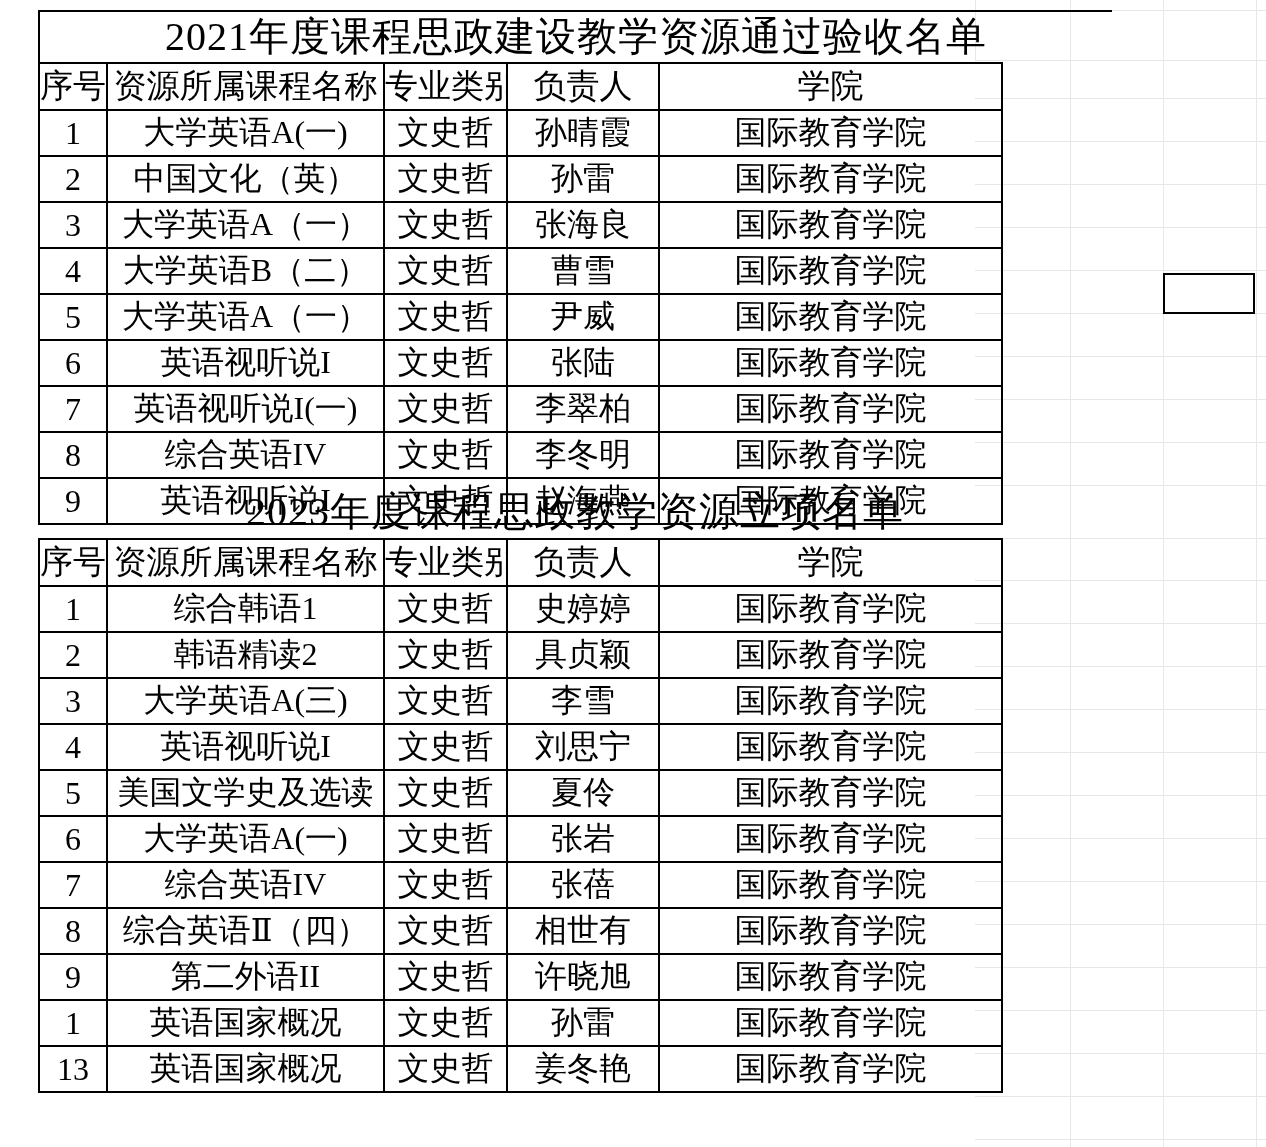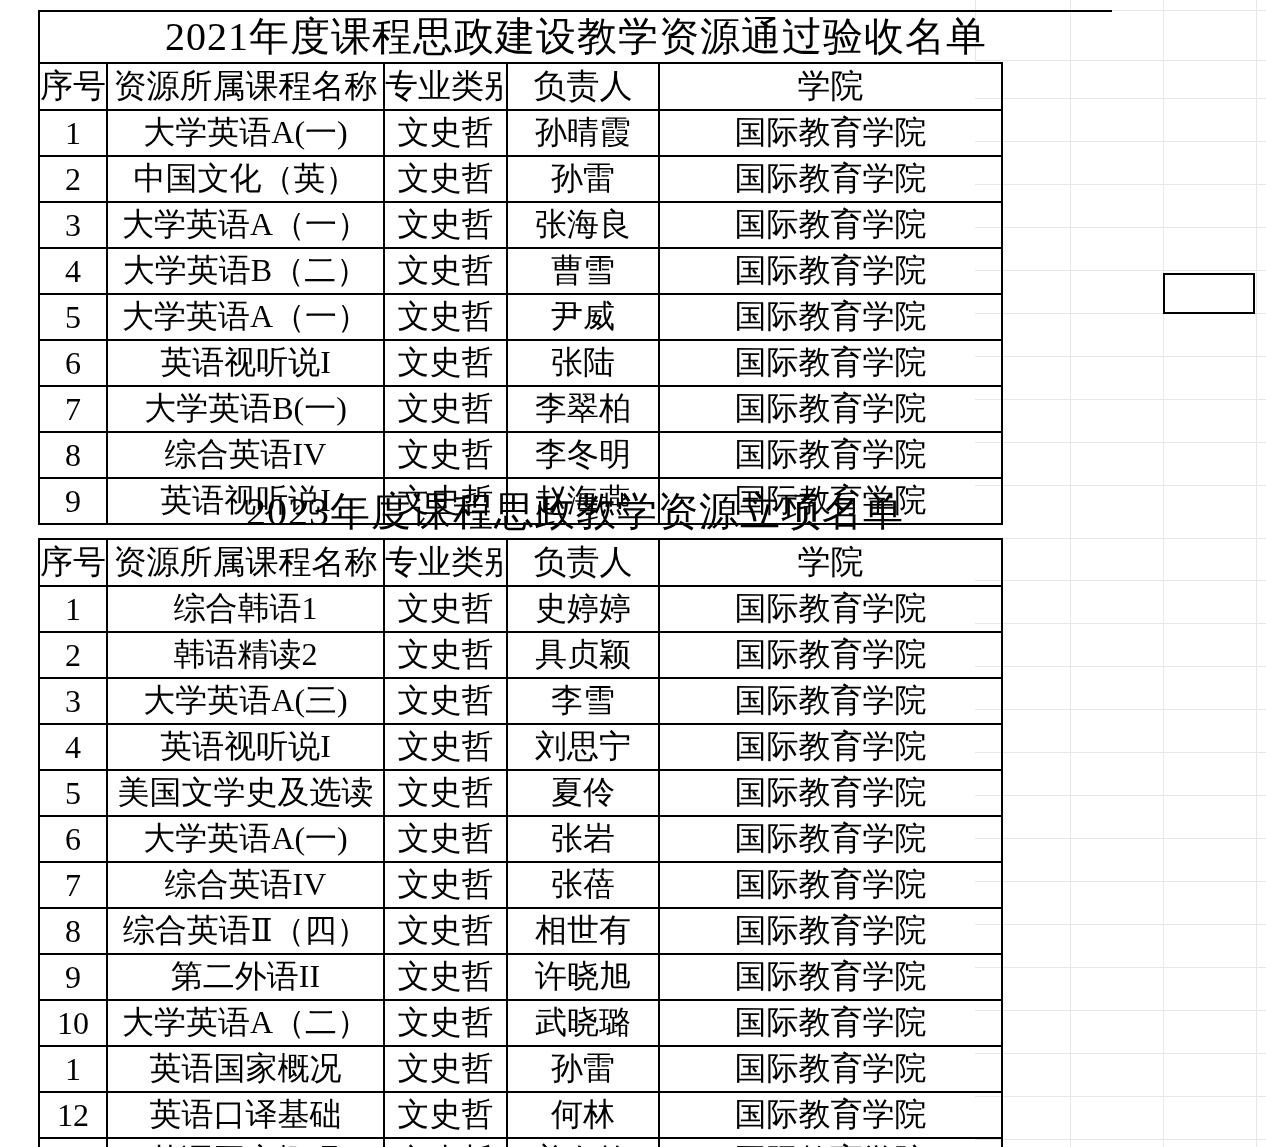--- a/index.html
+++ b/index.html
@@ -132,21 +132,21 @@
           </tr>
           <tr>
             <td>6</td>
             <td>英语视听说I</td>
             <td>文史哲</td>
             <td>张陆</td>
             <td>国际教育学院</td>
           </tr>
           <tr>
             <td>7</td>
-            <td>大学英语B(一)</td>
+            <td>英语视听说I(一)</td>
             <td>文史哲</td>
             <td>李翠柏</td>
             <td>国际教育学院</td>
           </tr>
           <tr>
             <td>8</td>
             <td>综合英语IV</td>
             <td>文史哲</td>
             <td>李冬明</td>
             <td>国际教育学院</td>
@@ -239,38 +239,24 @@
             <td>国际教育学院</td>
           </tr>
           <tr>
             <td>9</td>
             <td>第二外语II</td>
             <td>文史哲</td>
             <td>许晓旭</td>
             <td>国际教育学院</td>
           </tr>
           <tr>
-            <td>10</td>
-            <td>大学英语A（二）</td>
-            <td>文史哲</td>
-            <td>武晓璐</td>
-            <td>国际教育学院</td>
-          </tr>
-          <tr>
             <td>1</td>
             <td>英语国家概况</td>
             <td>文史哲</td>
             <td>孙雷</td>
-            <td>国际教育学院</td>
-          </tr>
-          <tr>
-            <td>12</td>
-            <td>英语口译基础</td>
-            <td>文史哲</td>
-            <td>何林</td>
             <td>国际教育学院</td>
           </tr>
           <tr>
             <td>13</td>
             <td>英语国家概况</td>
             <td>文史哲</td>
             <td>姜冬艳</td>
             <td>国际教育学院</td>
           </tr>
         </tbody>

